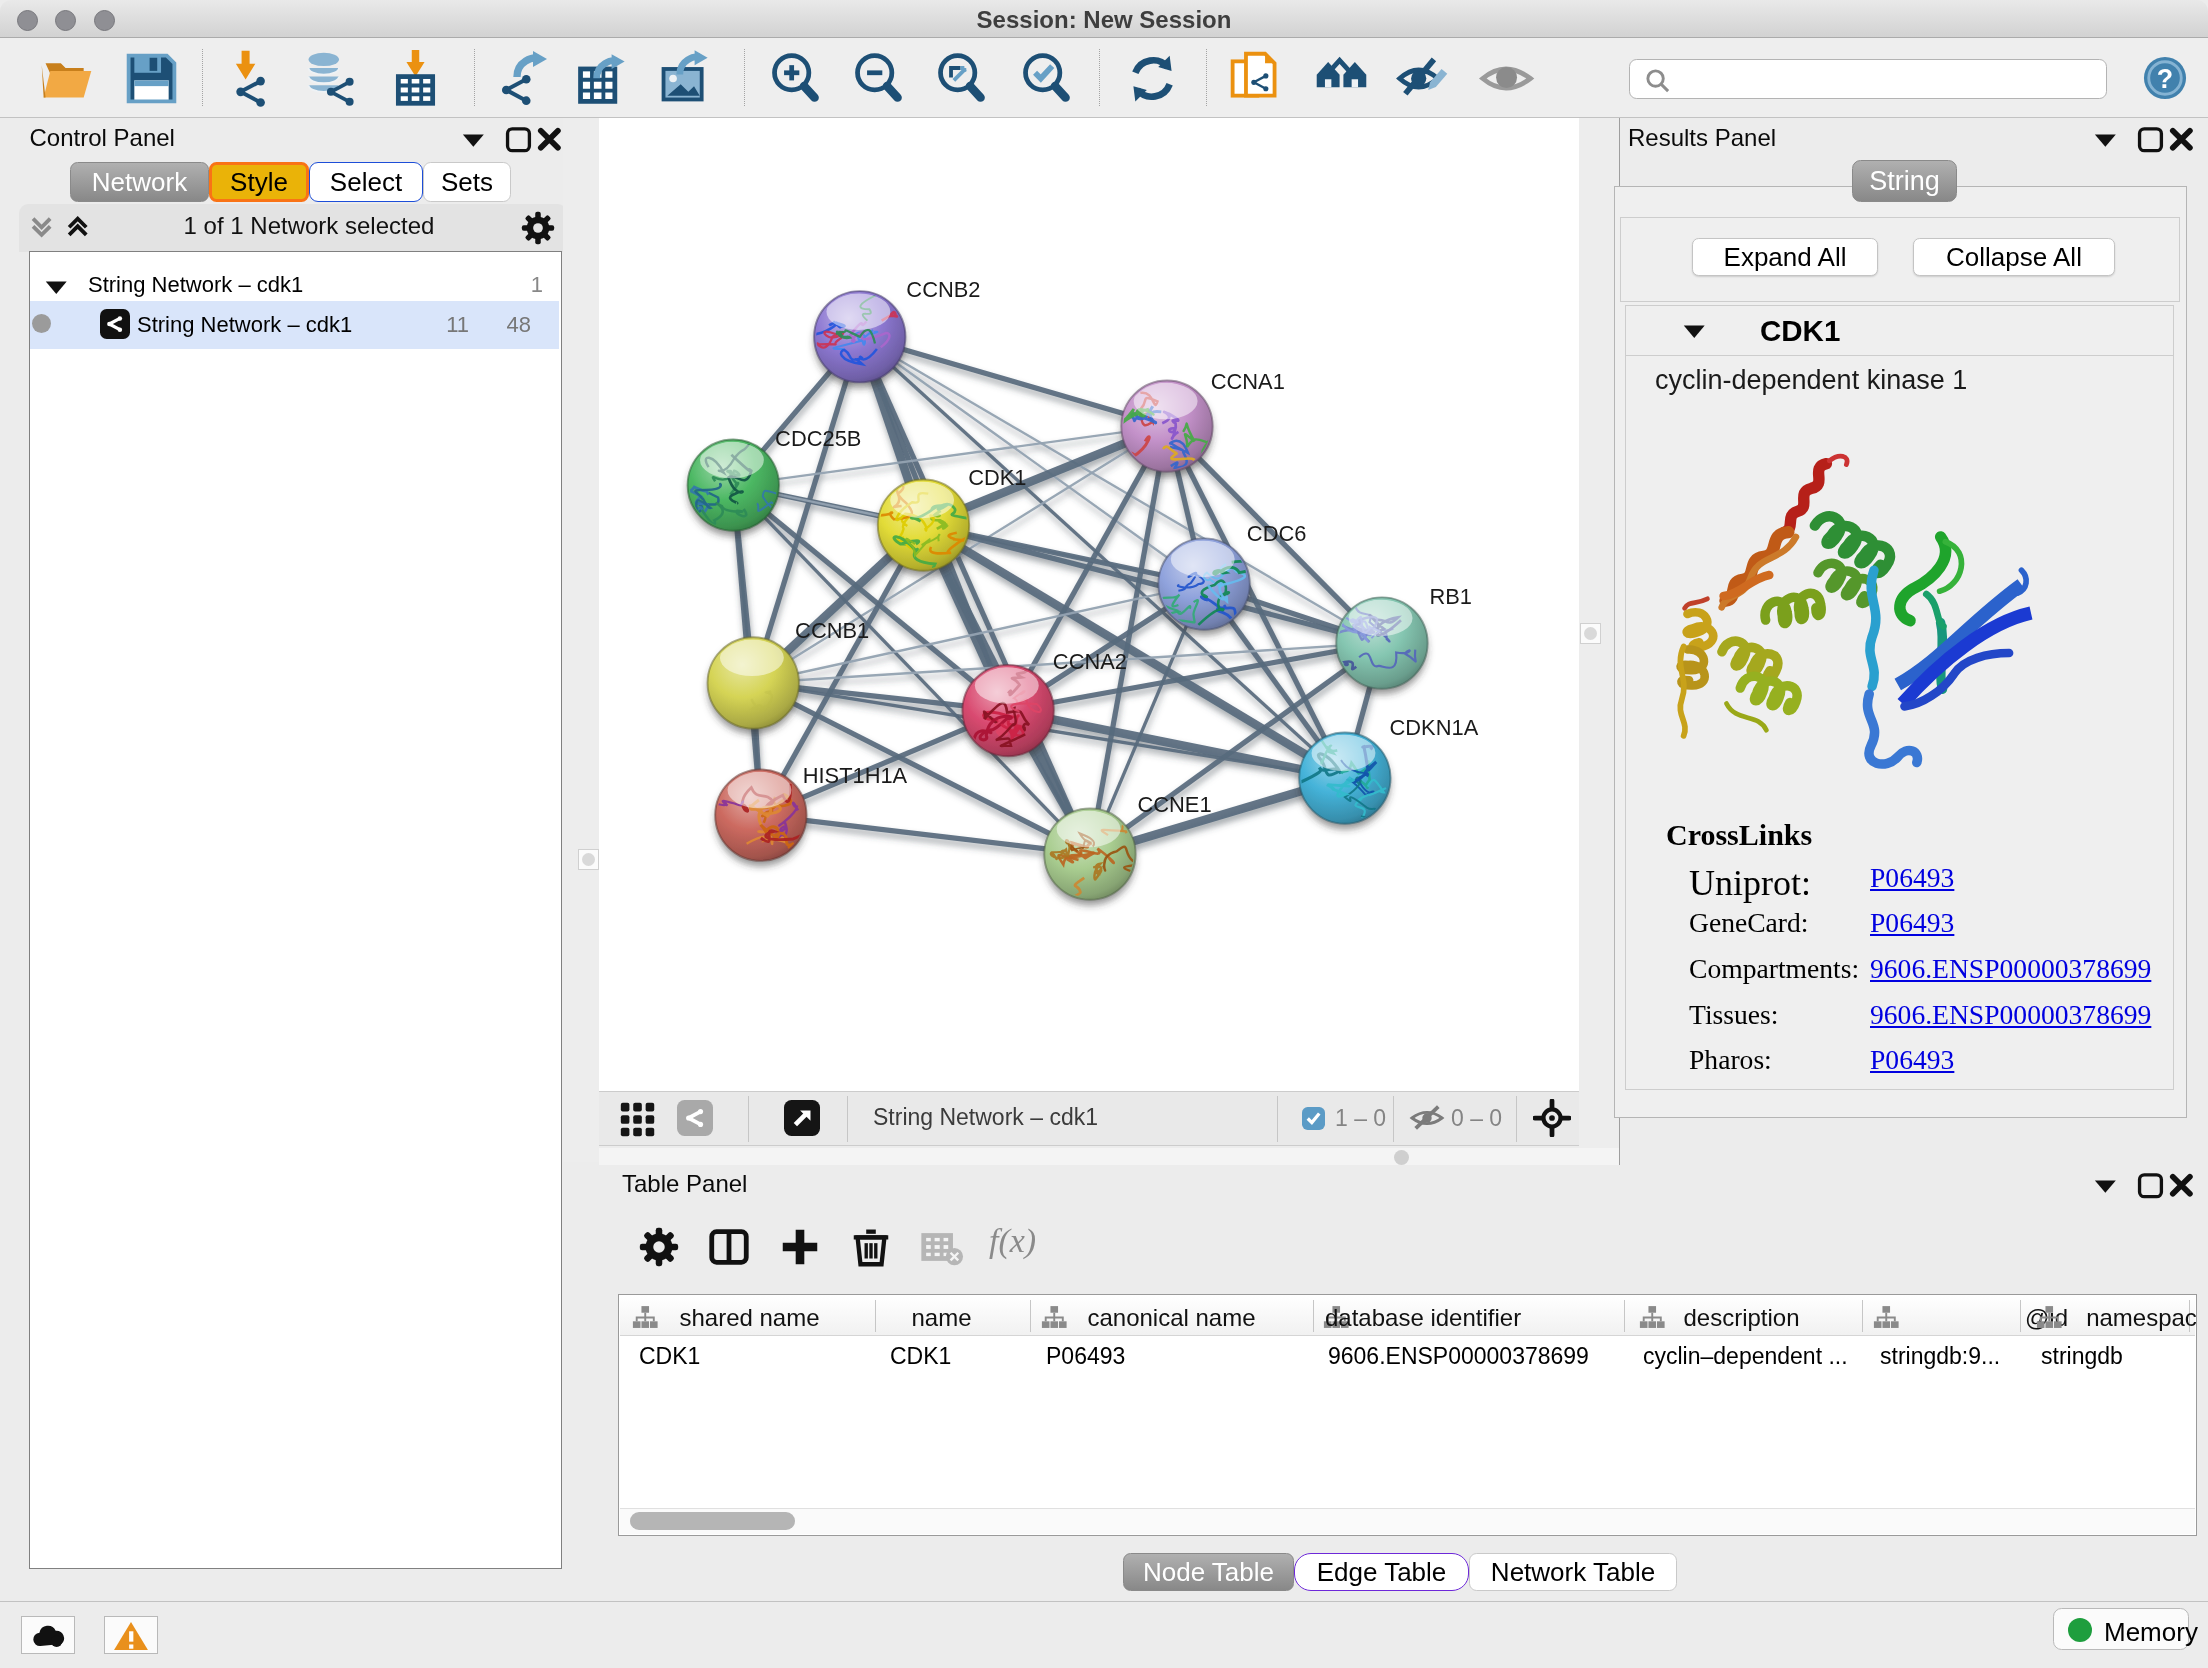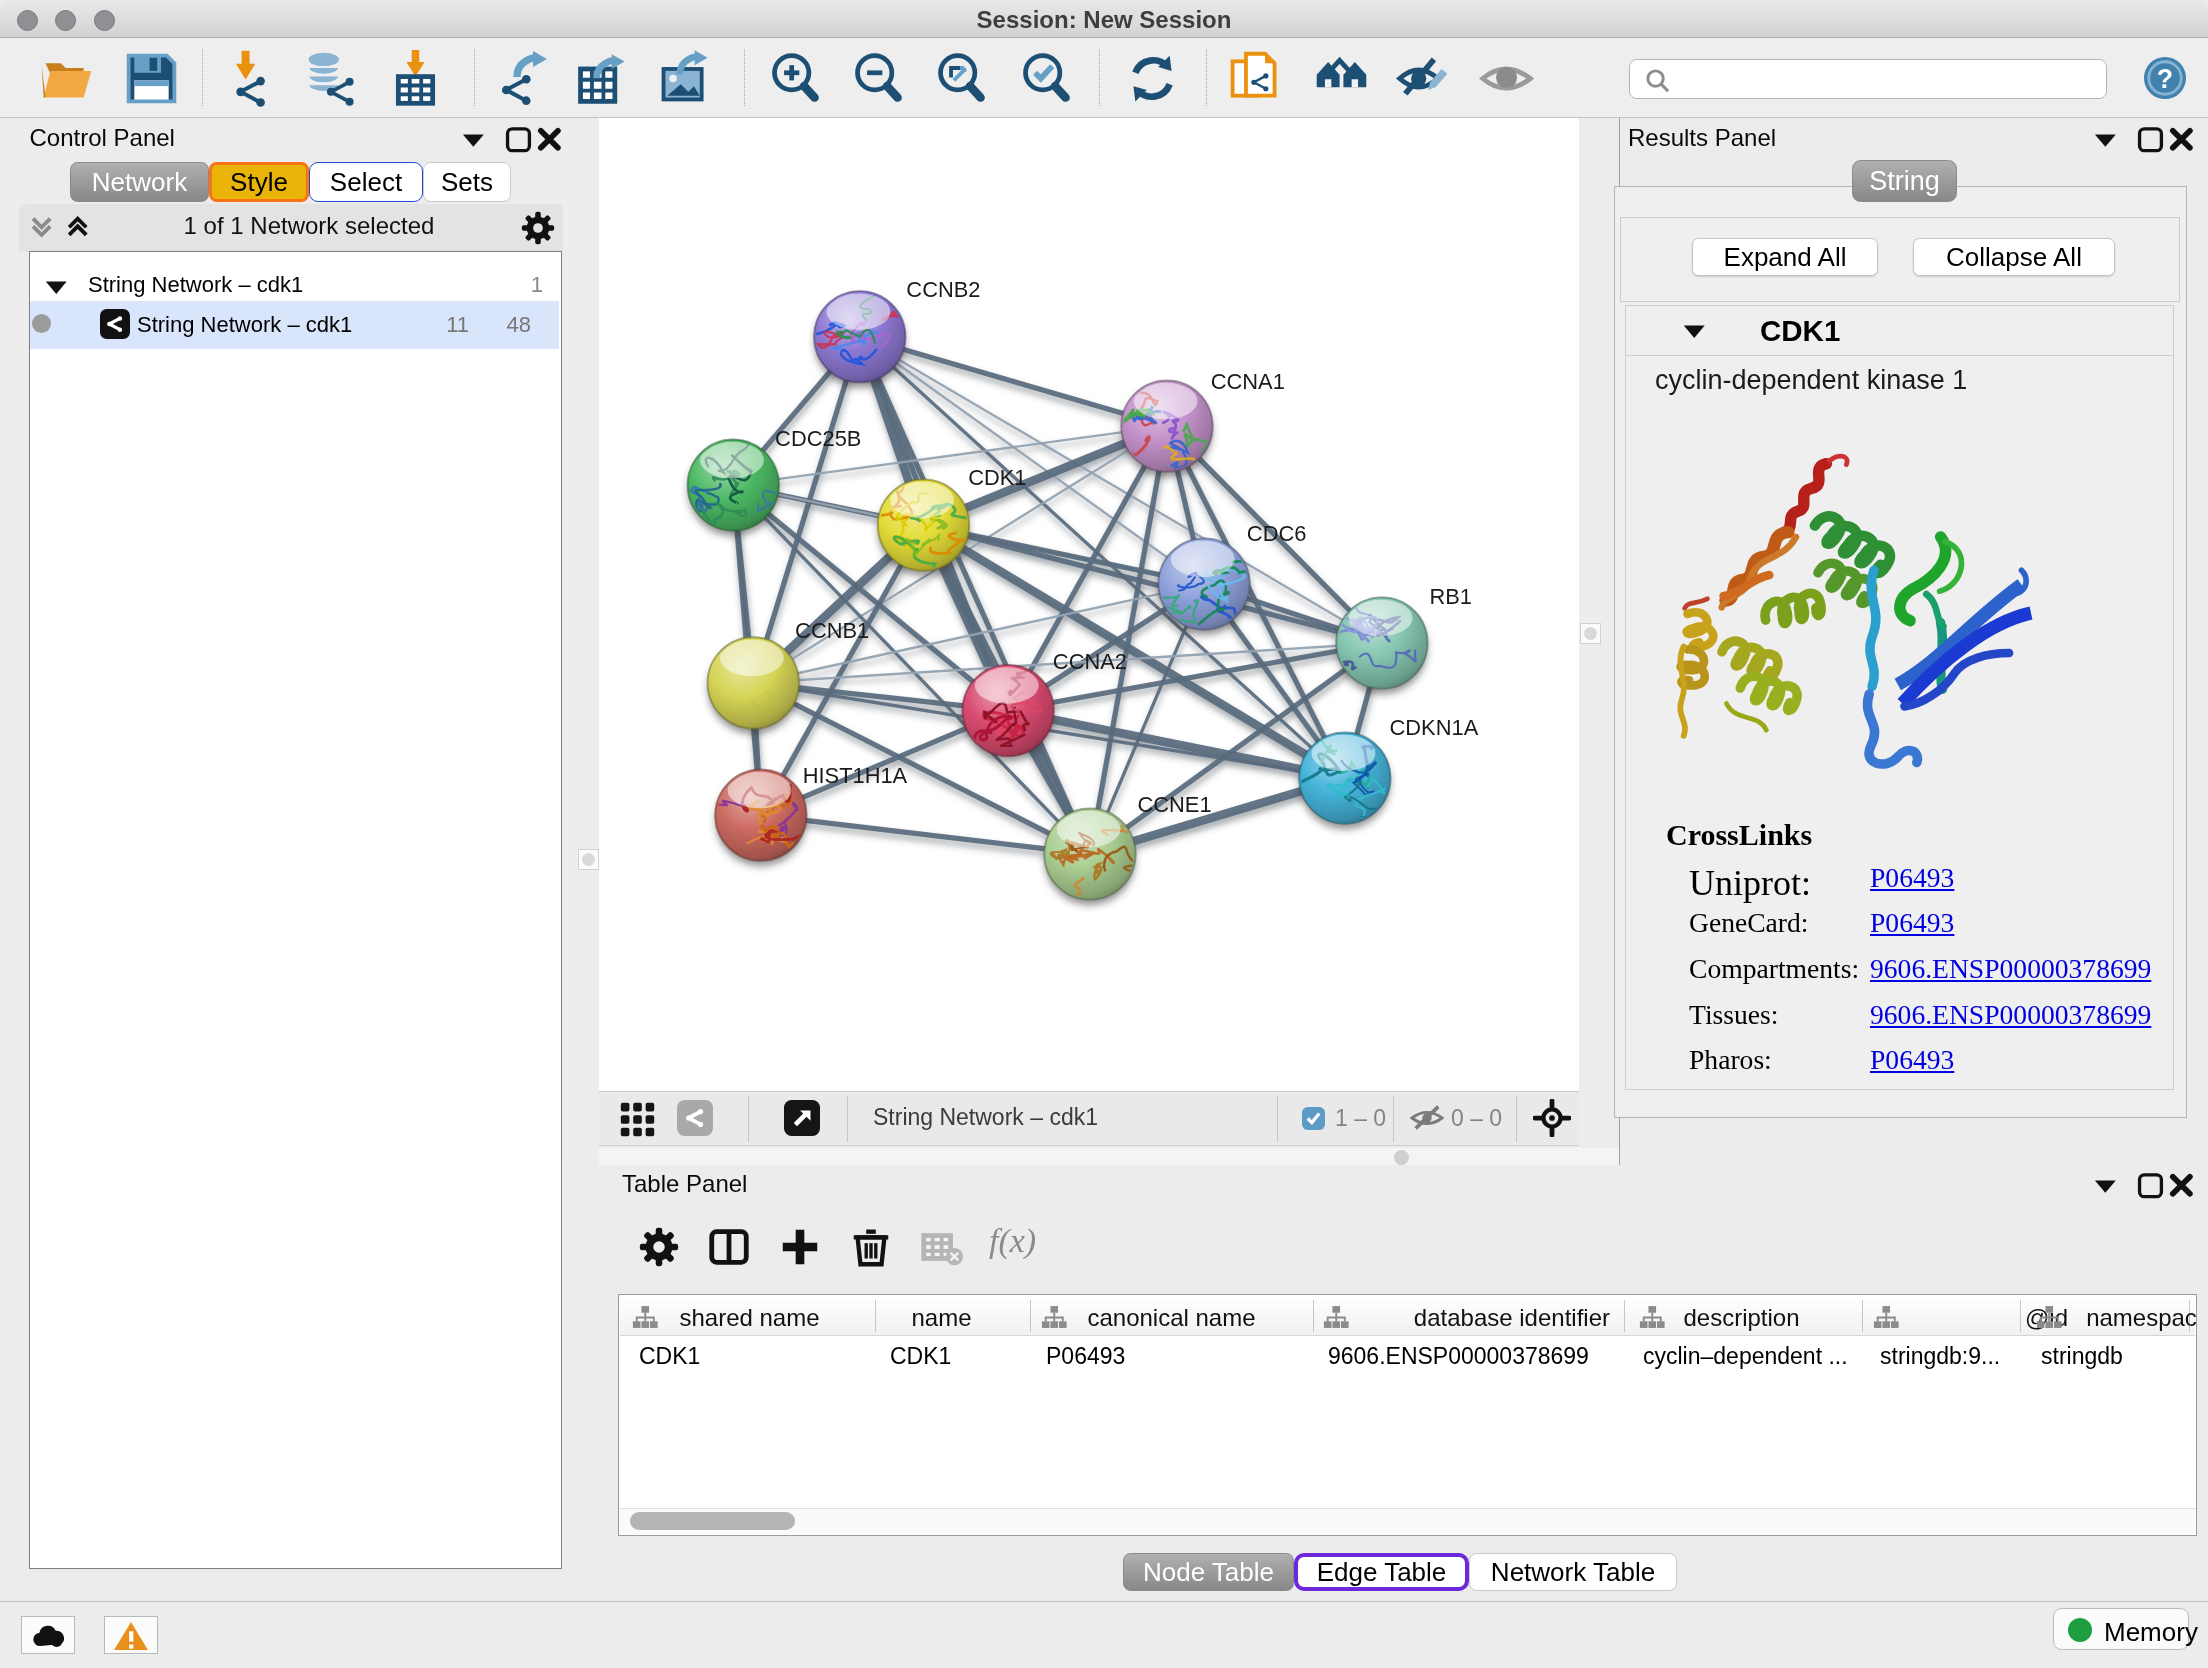--- a/index.html
+++ b/index.html
@@ -730,21 +730,21 @@
       <path d="M15 9 v5 M6 18 v-4 h18 v4 M15 14 v4" fill="none" stroke="#8a8a8a" stroke-width="2"></path>
     </svg></div>
 <div class="abs" style="left:1029px;top:1304px;width:285px;text-align:center;font-size:24px;color:#111">canonical name</div>
 <div class="abs" style="left:1322px;top:1304px"><svg width="28.5" height="27" viewBox="0 0 30 28">
       <rect x="11" y="2" width="8" height="7" fill="#8a8a8a"></rect>
       <rect x="2" y="18" width="8" height="7" fill="#8a8a8a"></rect>
       <rect x="11" y="18" width="8" height="7" fill="#8a8a8a"></rect>
       <rect x="20" y="18" width="8" height="7" fill="#8a8a8a"></rect>
       <path d="M15 9 v5 M6 18 v-4 h18 v4 M15 14 v4" fill="none" stroke="#8a8a8a" stroke-width="2"></path>
     </svg></div>
-<div class="abs" style="left:1325px;top:1304px;width:285px;text-align:right;font-size:24px;color:#111">database identifier</div>
+<div class="abs" style="left:1325px;top:1304px;width:285px;text-align:left;font-size:24px;color:#111">database identifier</div>
 <div class="abs" style="left:1638px;top:1304px"><svg width="28.5" height="27" viewBox="0 0 30 28">
       <rect x="11" y="2" width="8" height="7" fill="#8a8a8a"></rect>
       <rect x="2" y="18" width="8" height="7" fill="#8a8a8a"></rect>
       <rect x="11" y="18" width="8" height="7" fill="#8a8a8a"></rect>
       <rect x="20" y="18" width="8" height="7" fill="#8a8a8a"></rect>
       <path d="M15 9 v5 M6 18 v-4 h18 v4 M15 14 v4" fill="none" stroke="#8a8a8a" stroke-width="2"></path>
     </svg></div>
 <div class="abs" style="left:1599px;top:1304px;width:285px;text-align:center;font-size:24px;color:#111">description</div>
 <div class="abs" style="left:1872px;top:1304px"><svg width="28.5" height="27" viewBox="0 0 30 28">
       <rect x="11" y="2" width="8" height="7" fill="#8a8a8a"></rect>
@@ -765,21 +765,21 @@
 <div class="abs" style="left:639px;top:1343px;font-size:23px;color:#000">CDK1</div>
 <div class="abs" style="left:890px;top:1343px;font-size:23px;color:#000">CDK1</div>
 <div class="abs" style="left:1046px;top:1343px;font-size:23px;color:#000">P06493</div>
 <div class="abs" style="left:1328px;top:1343px;font-size:23px;color:#000">9606.ENSP00000378699</div>
 <div class="abs" style="left:1643px;top:1343px;font-size:23px;color:#000">cyclin–dependent ...</div>
 <div class="abs" style="left:1880px;top:1343px;font-size:23px;color:#000">stringdb:9...</div>
 <div class="abs" style="left:2041px;top:1343px;font-size:23px;color:#000">stringdb</div>
 <div class="abs" style="left:620px;top:1508px;width:1575px;height:26px;background:#fafafa;border-top:1px solid #e0e0e0"></div>
 <div class="abs" style="left:630px;top:1512px;width:165px;height:18px;border-radius:9.5px;background:#b5b5b5"></div>
 <div class="abs" style="left:1123px;top:1553px;width:171px;height:38px;background:linear-gradient(#b0b0b0,#888888);color:#fff;border:1px solid #8a8a8a;border-radius:7.6px;font-size:26px;display:flex;align-items:center;justify-content:center">Node Table</div>
-<div class="abs" style="left:1294px;top:1553px;width:175px;height:38px;background:#ffffff;color:#000;border:4px solid #6d28d9;border-radius:10px;font-size:26px;display:flex;align-items:center;justify-content:center">Edge Table</div>
+<div class="abs" style="left:1294px;top:1553px;width:175px;height:38px;background:#ffffff;color:#000;border:1px solid #6d28d9;border-radius:17px;font-size:26px;display:flex;align-items:center;justify-content:center">Edge Table</div>
 <div class="abs" style="left:1469px;top:1553px;width:208px;height:38px;background:#ffffff;color:#000;border:1px solid #c9c9c9;border-radius:7.6px;font-size:26px;display:flex;align-items:center;justify-content:center">Network Table</div>
 <div class="abs" style="left:0;top:1601px;width:2208px;height:68px;background:#ececec;border-top:1.9px solid #c2c2c2"></div>
 <div class="abs" style="left:21px;top:1616px;width:54px;height:38px;background:#fbfbfb;border:1.9px solid #b9b9b9"></div>
 <svg class="abs" style="left:28.5px;top:1623px" width="40" height="27" viewBox="0 0 42 28">
     <path d="M12 24 a7 7 0 0 1 -1 -14 a9 9 0 0 1 17 -2 a8 8 0 0 1 6 14 Z" fill="#111"></path>
     <circle cx="29" cy="19" r="6" fill="#111"></circle>
   </svg>
 <div class="abs" style="left:104px;top:1616px;width:54px;height:38px;background:#fbfbfb;border:1.9px solid #b9b9b9"></div>
 <svg class="abs" style="left:112px;top:1620px" width="38" height="32" viewBox="0 0 40 34">
     <path d="M20 2 L38 32 L2 32 Z" fill="#e9901c"></path>

